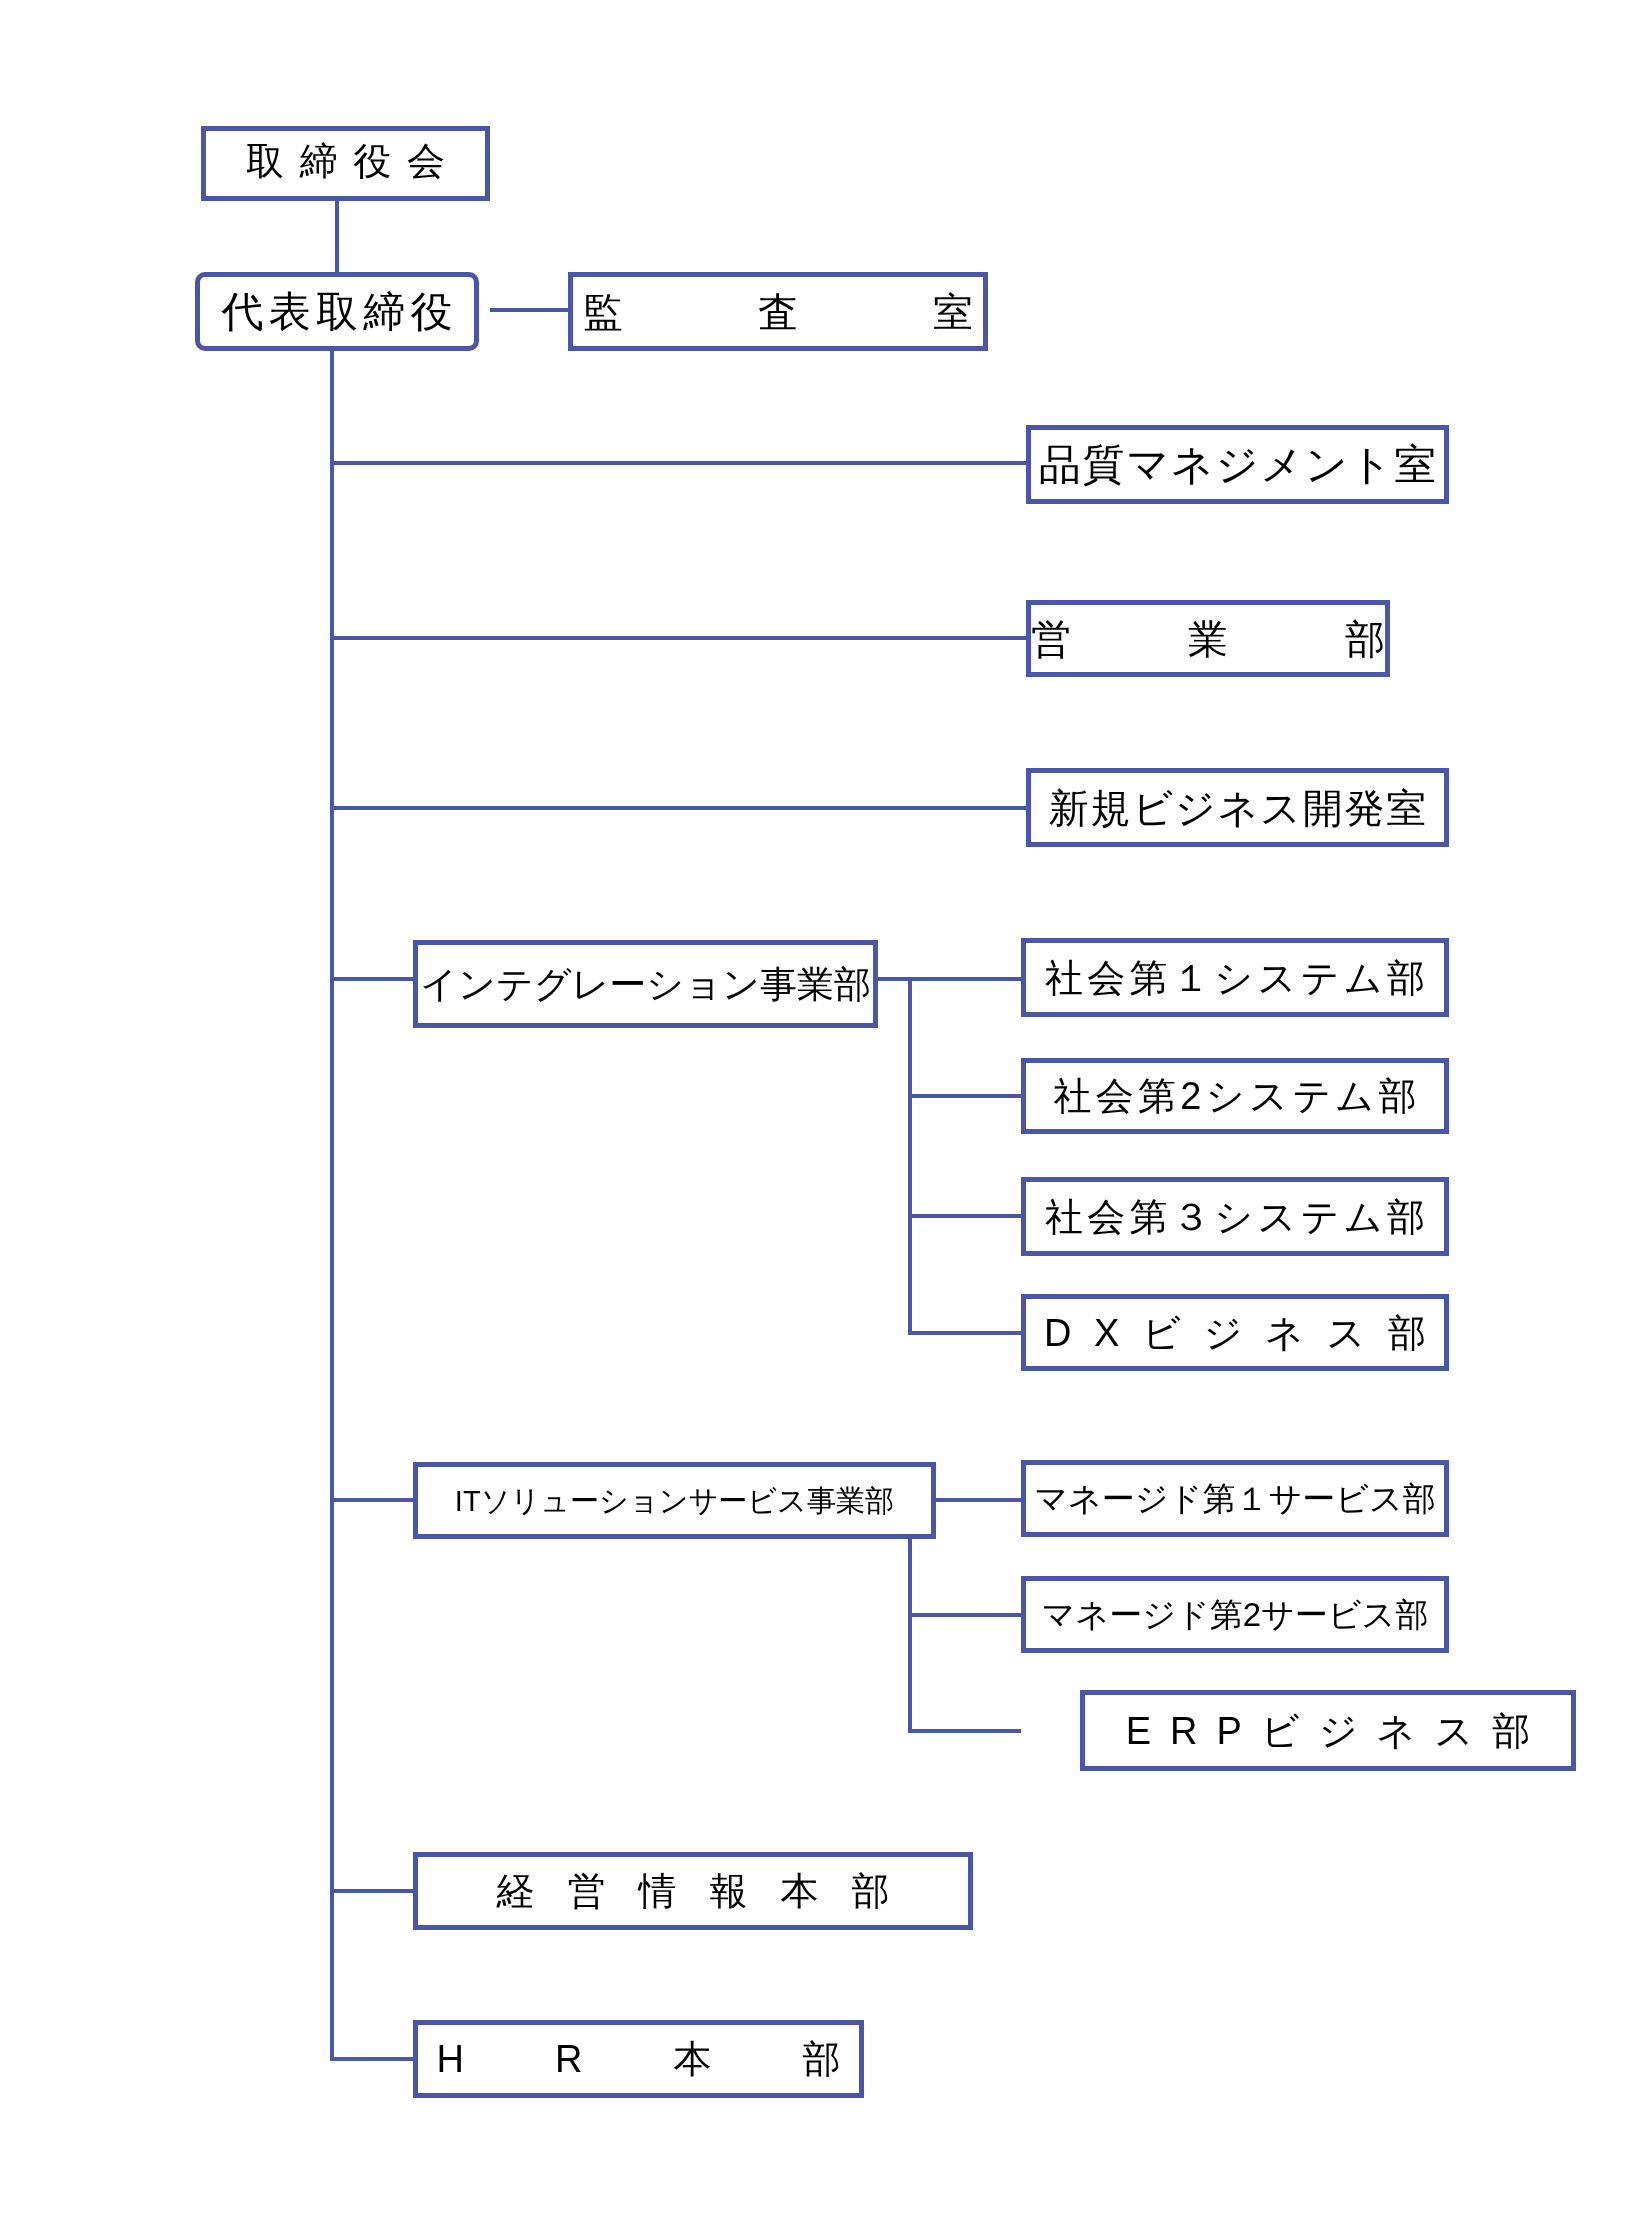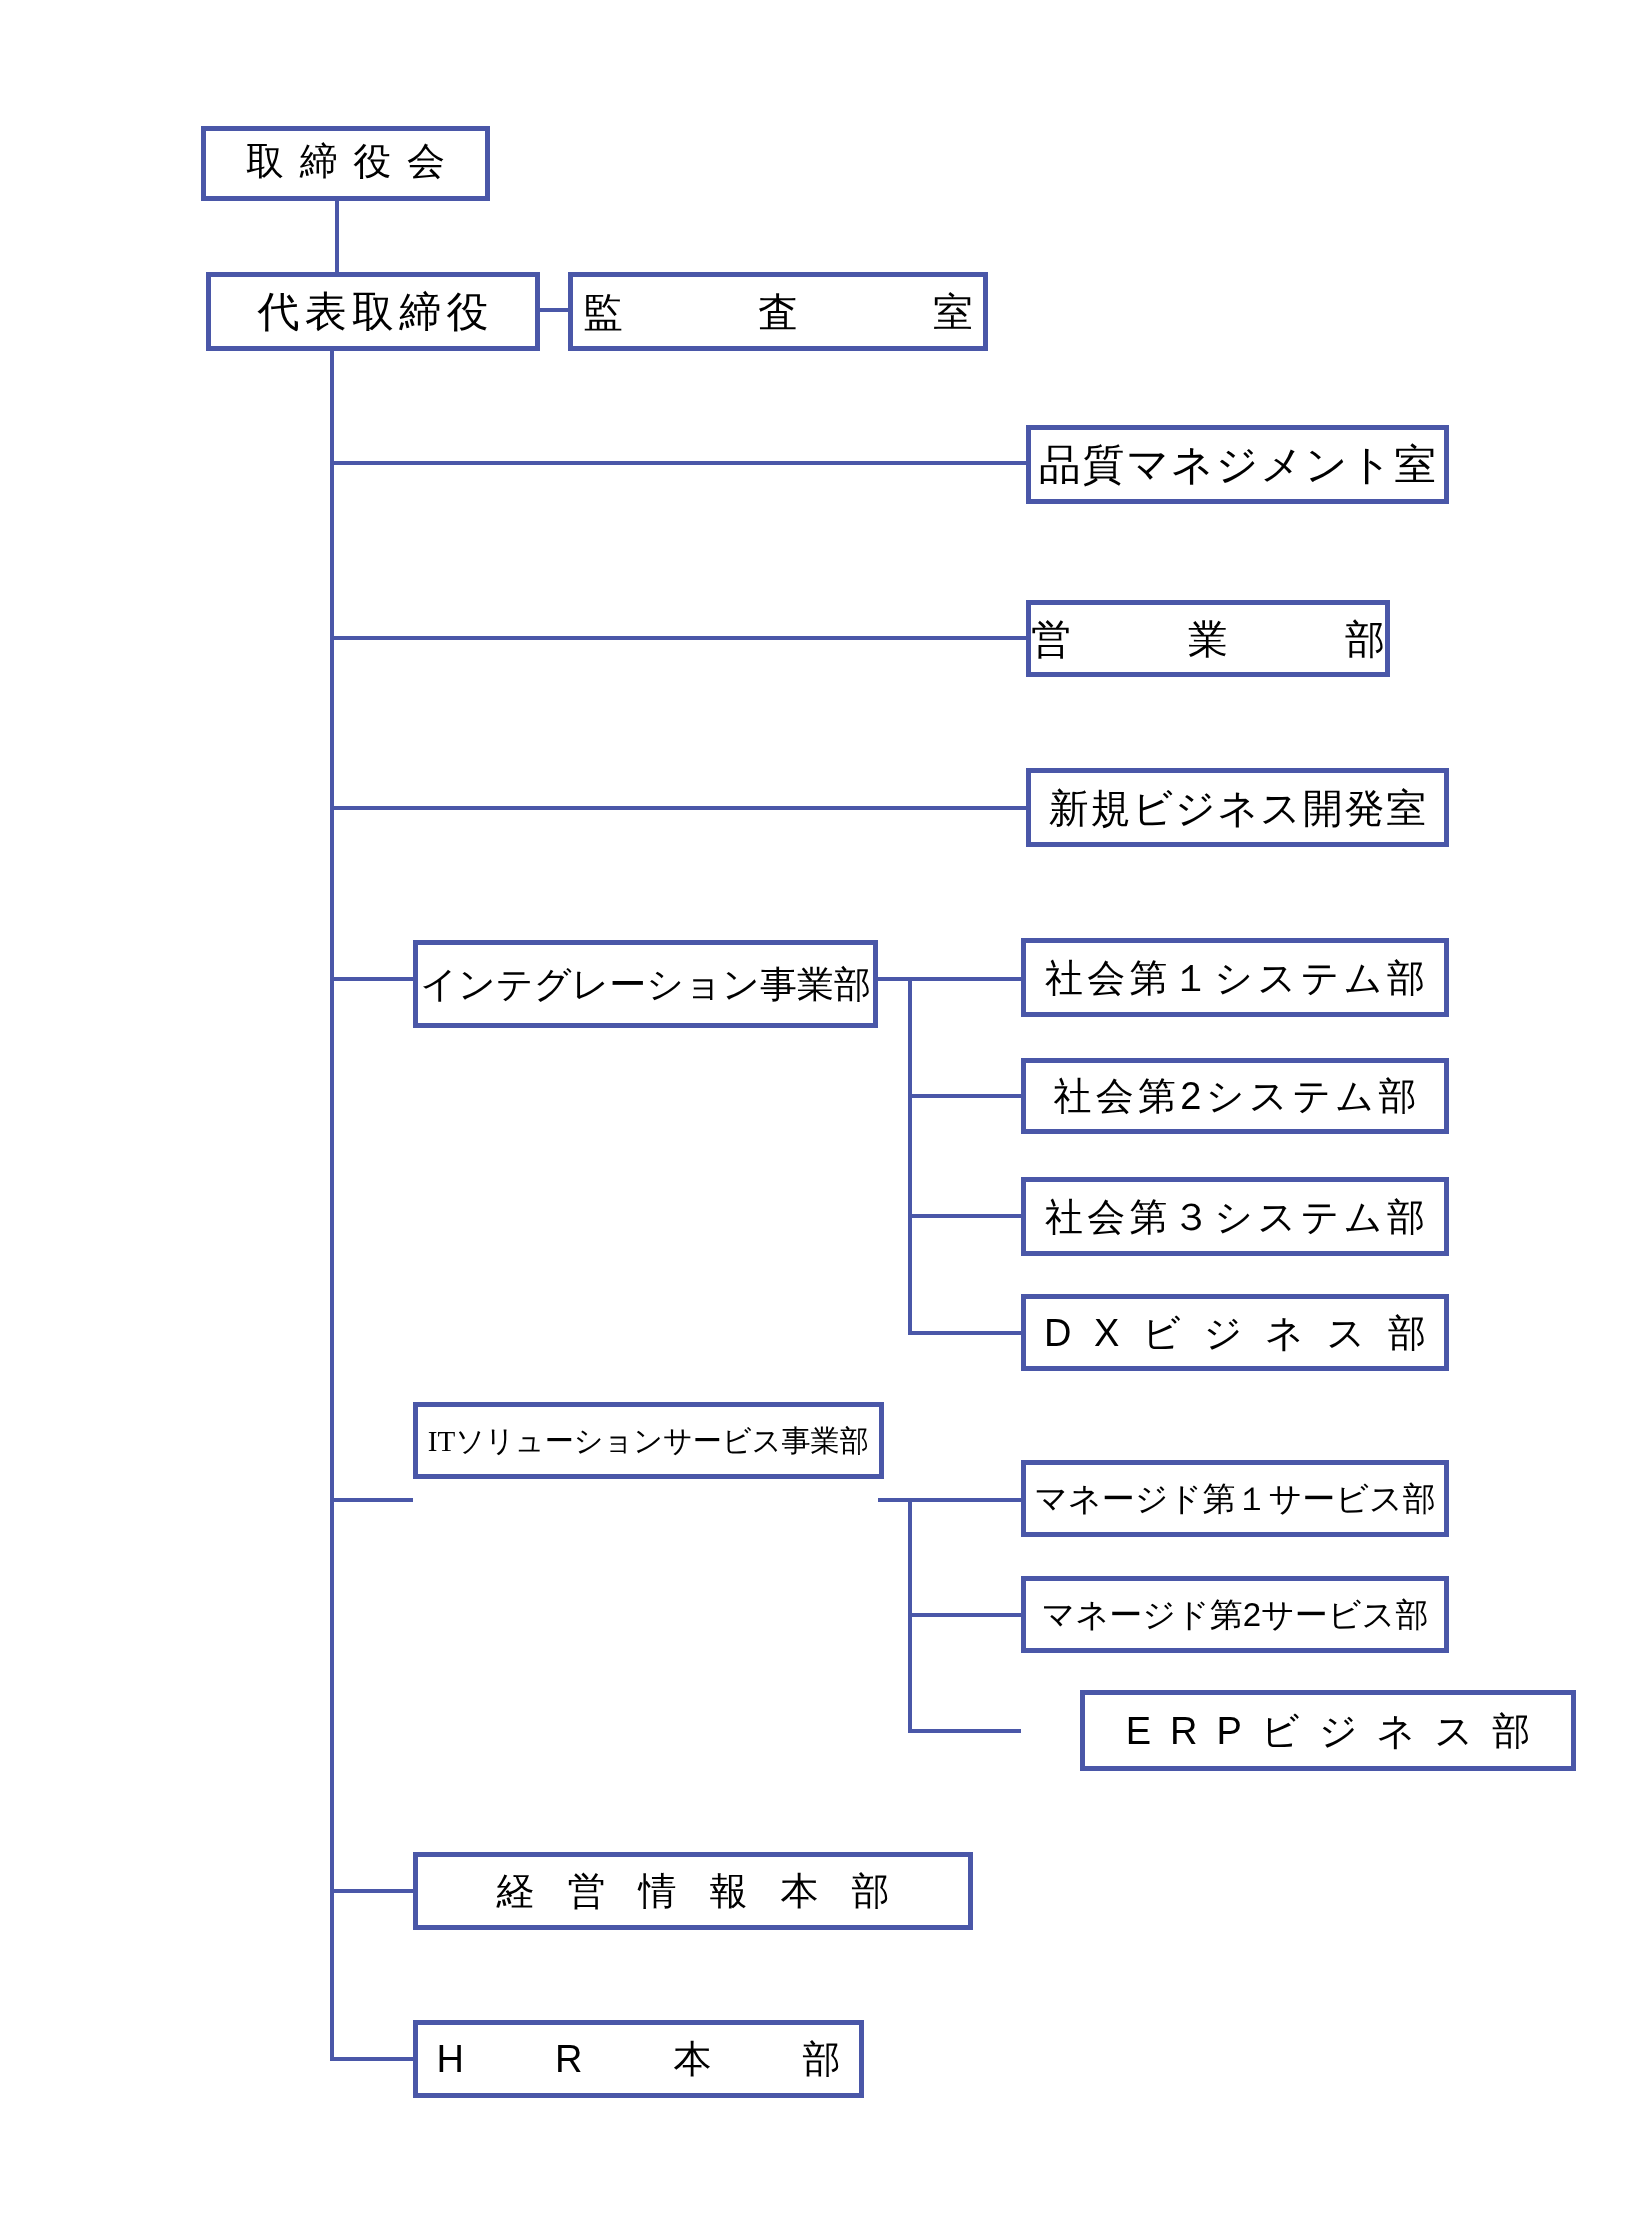--- a/index.html
+++ b/index.html
@@ -29,41 +29,41 @@
     padding-left:var(--ls,0px);
     line-height:1;
   }
   .hline,.vline{position:absolute;background:var(--line);}
   .hline{height:4.3px;}
   .vline{width:4.3px;}
 
   
   .b-board       {left:201px;top:126px;width:289px;height:75px;}
   .b-board   .label{font-size:38px;font-family:Liberation Mono, monospace;--ls:15.6px;}
-  .b-ceo         {left:206px;top:272px;width:334px;height:79px;}
+  .b-ceo         {left:195px;top:272px;width:284px;height:79px;border-radius:10px;}
   .b-ceo     .label{font-size:42px;--ls:5.2px;}
   .b-audit       {left:568px;top:272px;width:420px;height:79px;}
   .b-audit   .label{font-size:40px;--ls:135px;}
   .b-quality     {left:1026px;top:425px;width:423px;height:79px;}
   .b-quality .label{font-size:42px;--ls:1.7px;}
   .b-sales       {left:1026px;top:600px;width:364px;height:77px;}
   .b-sales   .label{font-size:40px;--ls:117px;}
   .b-newbiz      {left:1026px;top:768px;width:423px;height:79px;}
   .b-newbiz  .label{font-size:40px;--ls:1.7px;}
   .b-integration {left:413px;top:940px;width:465px;height:88px;}
   .b-integration .label{font-size:37px;--ls:0px;}
   .b-social1     {left:1021px;top:938px;width:428px;height:79px;}
   .b-social1 .label{font-size:38px;--ls:4.3px;}
   .b-social2     {left:1021px;top:1058px;width:428px;height:76px;}
   .b-social2 .label{font-size:38px;--ls:4.3px;}
   .b-social3     {left:1021px;top:1177px;width:428px;height:79px;}
   .b-social3 .label{font-size:38px;--ls:4.3px;}
   .b-dx          {left:1021px;top:1294px;width:428px;height:77px;}
   .b-dx      .label{font-size:38px;--ls:22.6px;}
-  .b-itsol       {left:413px;top:1402px;width:471px;height:77px;font-family:Liberation Serif, serif;}
+  .b-itsol       {left:413px;top:1462px;width:523px;height:77px;}
   .b-itsol   .label{font-size:30px;--ls:0px;transform:scaleX(.97);}
   .b-managed1    {left:1021px;top:1460px;width:428px;height:77px;}
   .b-managed1 .label{font-size:33px;--ls:0px;}
   .b-managed2    {left:1021px;top:1576px;width:428px;height:77px;}
   .b-managed2 .label{font-size:33px;--ls:0px;}
   .b-erp         {left:1080px;top:1690px;width:496px;height:81px;}
   .b-erp     .label{font-size:38px;--ls:19px;}
   .b-mis         {left:413px;top:1852px;width:560px;height:78px;}
   .b-mis     .label{font-size:38px;--ls:33px;}
   .b-hr          {left:413px;top:2020px;width:451px;height:78px;}

